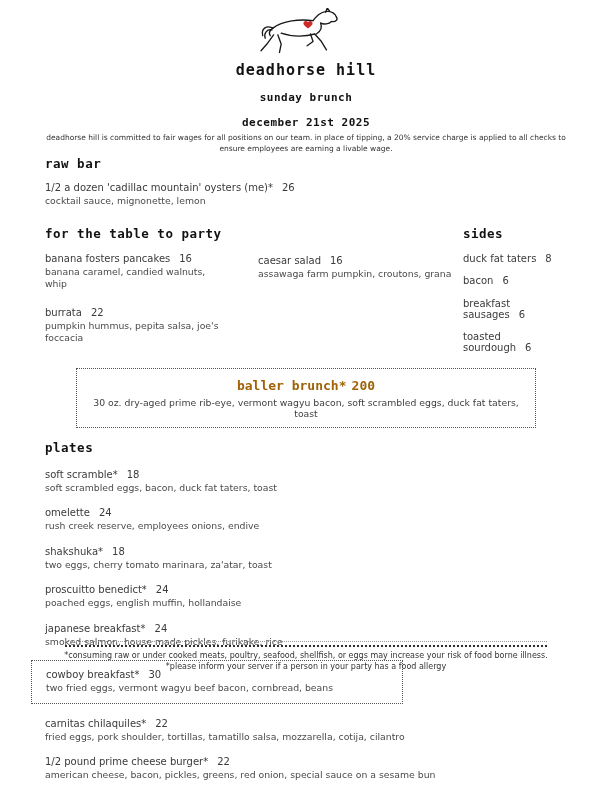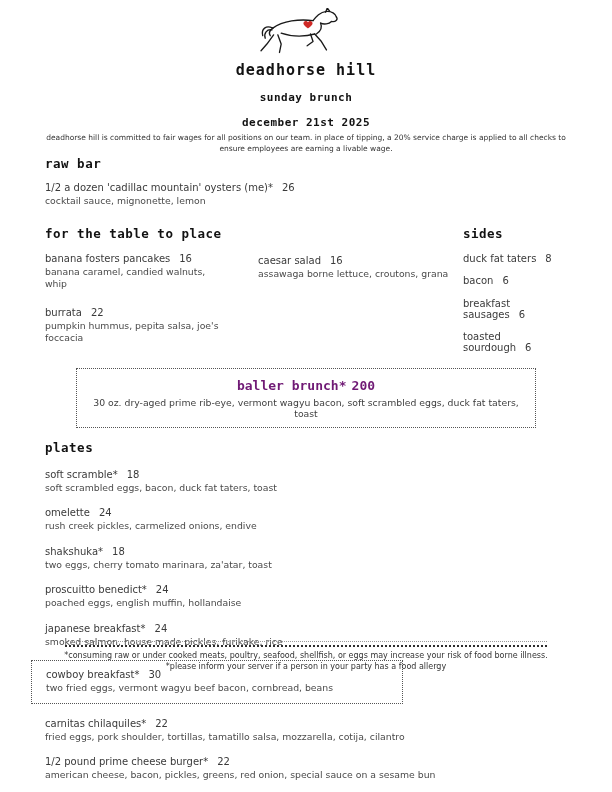--- a/index.html
+++ b/index.html
@@ -53,21 +53,21 @@
   .share-col1 .desc { max-width:185px; }
   .sides-col .item { margin-top:11.5px; }
 
   
   .baller-box {
     box-sizing:border-box; width:460px; margin:15px auto 0;
     border:1.5px dotted #555; text-align:center; padding:6px 6px 8px;
   }
   .baller-title {
     font-family:"DejaVu Sans Mono","Liberation Mono",monospace;
-    font-weight:bold; font-size:13px; color:#701a75;
+    font-weight:bold; font-size:13px; color:#a16207;
   }
   .baller-desc { font-size:9.3px; color:#3f3f3f; margin-top:3px; }
 
   
   .section-plates { margin-top:12px; }
   .plate { margin-top:13.5px; }
   .plate.boxed {
     box-sizing:border-box; border:1.5px dotted #555;
     margin-left:-14px; width:372px; padding:8px 14px 9px; margin-top:12px;
   }
@@ -115,40 +115,40 @@
     <div class="item">
       <div class="item-line">
         <span>1/2 a dozen 'cadillac mountain' oysters (me)*</span><span class="price">26</span>
       </div>
       <div class="desc">cocktail sauce, mignonette, lemon</div>
     </div>
   </div>
 
   <div class="section-share">
     <div class="share-col1">
-      <div class="heading">for the table to place</div>
+      <div class="heading">for the table to party</div>
       <div class="item">
         <div class="item-line">
           <span>banana fosters pancakes</span><span class="price">16</span>
         </div>
         <div class="desc">banana caramel, candied walnuts, whip</div>
       </div>
       <div class="item">
         <div class="item-line">
           <span>burrata</span><span class="price">22</span>
         </div>
         <div class="desc">pumpkin hummus, pepita salsa, joe's foccacia</div>
       </div>
     </div>
     <div class="share-col2">
       <div class="item">
         <div class="item-line">
           <span>caesar salad</span><span class="price">16</span>
         </div>
-        <div class="desc">assawaga borne lettuce, croutons, grana</div>
+        <div class="desc">assawaga farm pumpkin, croutons, grana</div>
       </div>
     </div>
     <div class="sides-col">
       <div class="heading">sides</div>
       <div class="item">
         <div class="item-line">
           <span>duck fat taters</span><span class="price">8</span>
         </div>
       </div>
       <div class="item">
@@ -184,21 +184,21 @@
       <div class="item-line">
         <span>soft scramble*</span><span class="price">18</span>
       </div>
       <div class="desc">soft scrambled eggs, bacon, duck fat taters, toast</div>
     </div>
 
     <div class="plate">
       <div class="item-line">
         <span>omelette</span><span class="price">24</span>
       </div>
-      <div class="desc">rush creek pickles, carmelized onions, endive</div>
+      <div class="desc">rush creek reserve, employees onions, endive</div>
     </div>
 
     <div class="plate">
       <div class="item-line">
         <span>shakshuka*</span><span class="price">18</span>
       </div>
       <div class="desc">two eggs, cherry tomato marinara, za'atar, toast</div>
     </div>
 
     <div class="plate">

